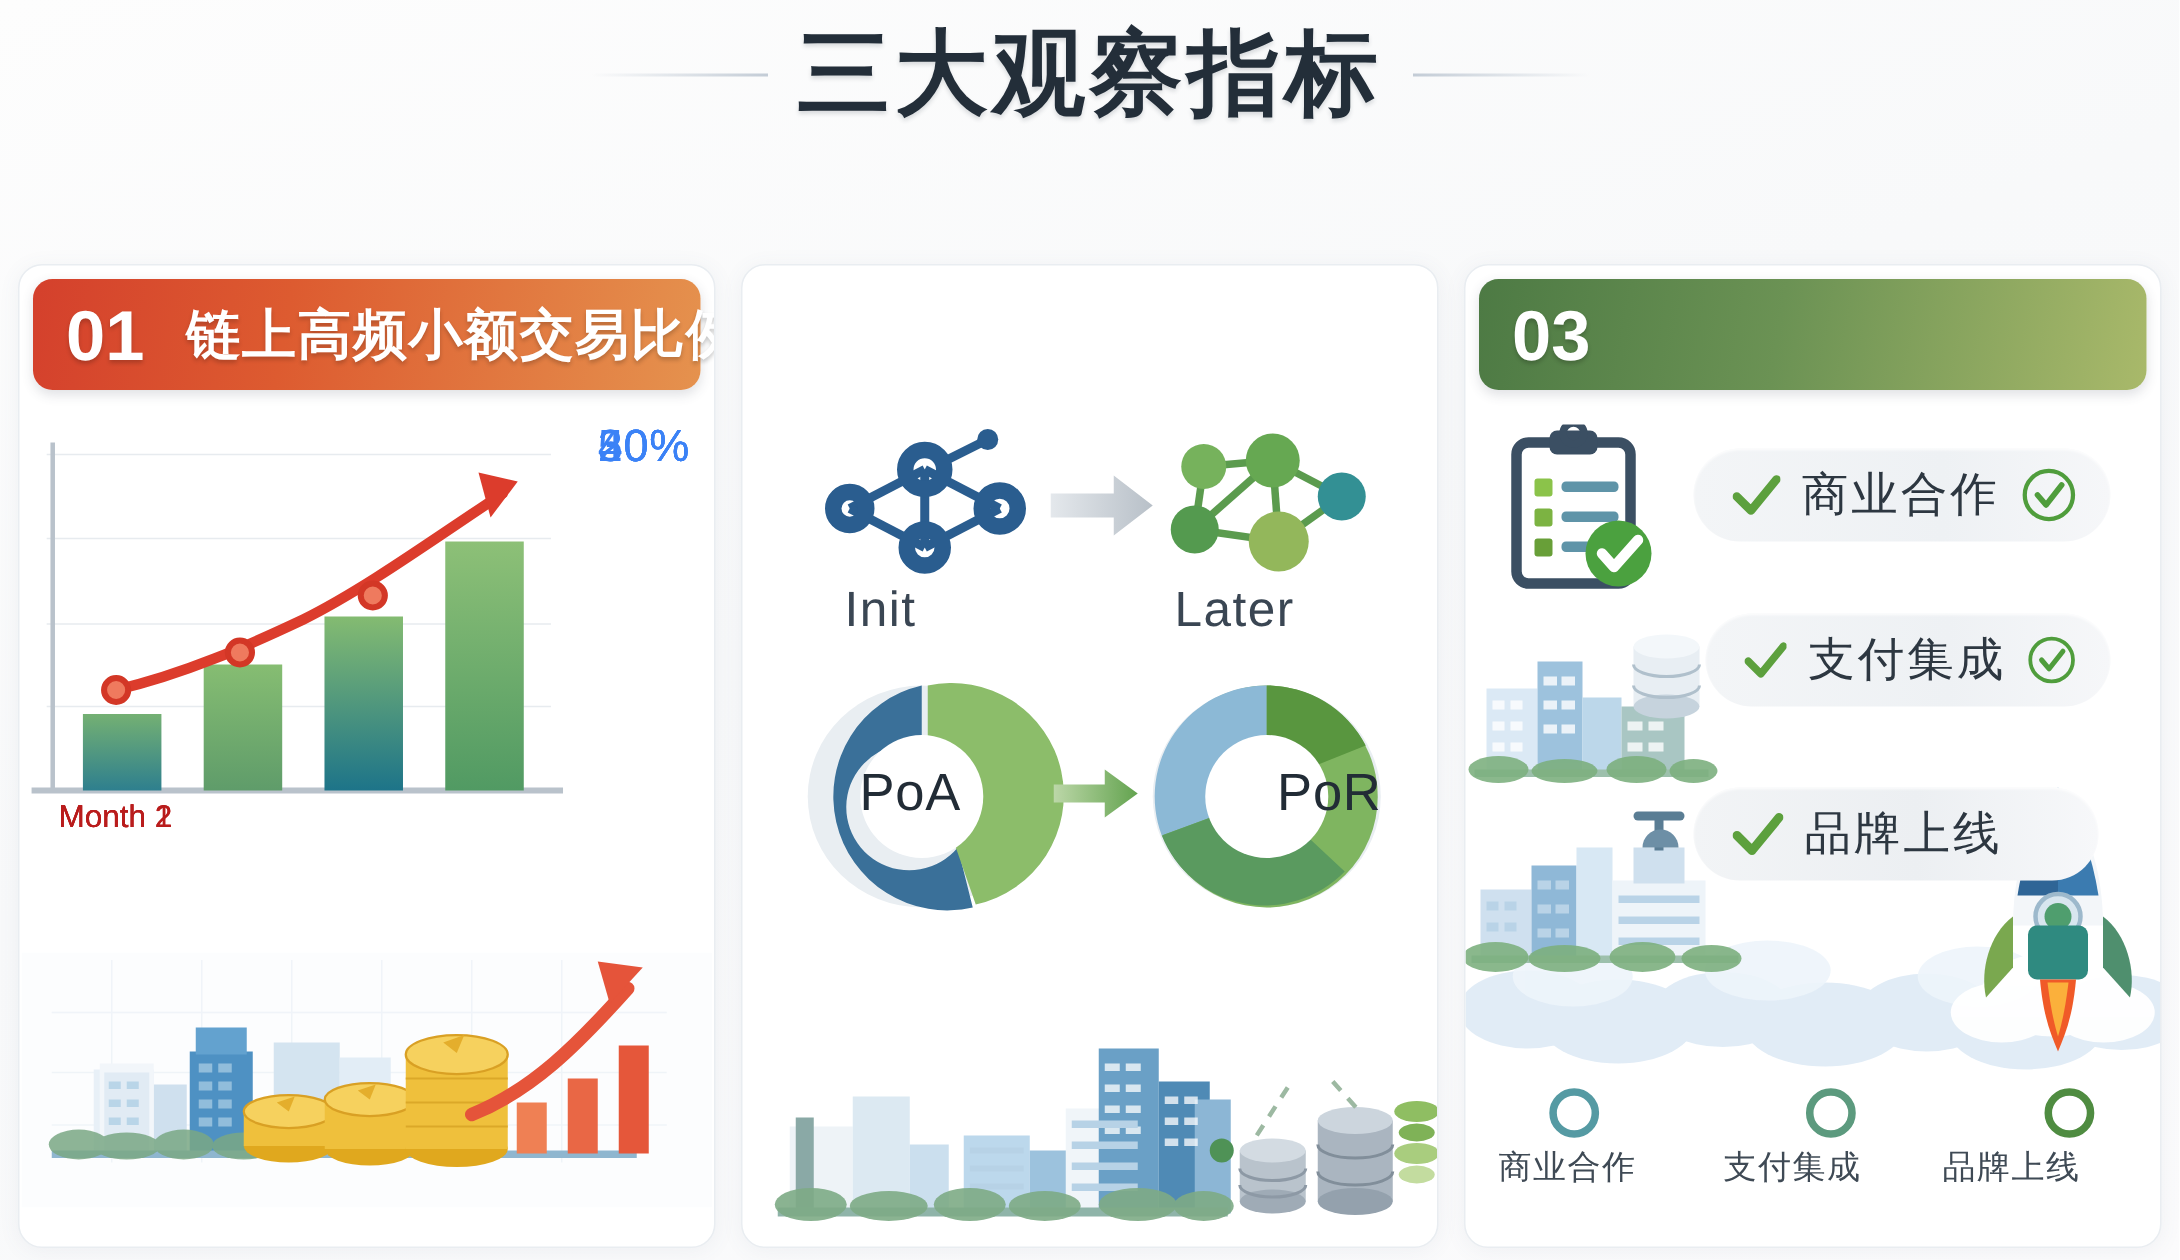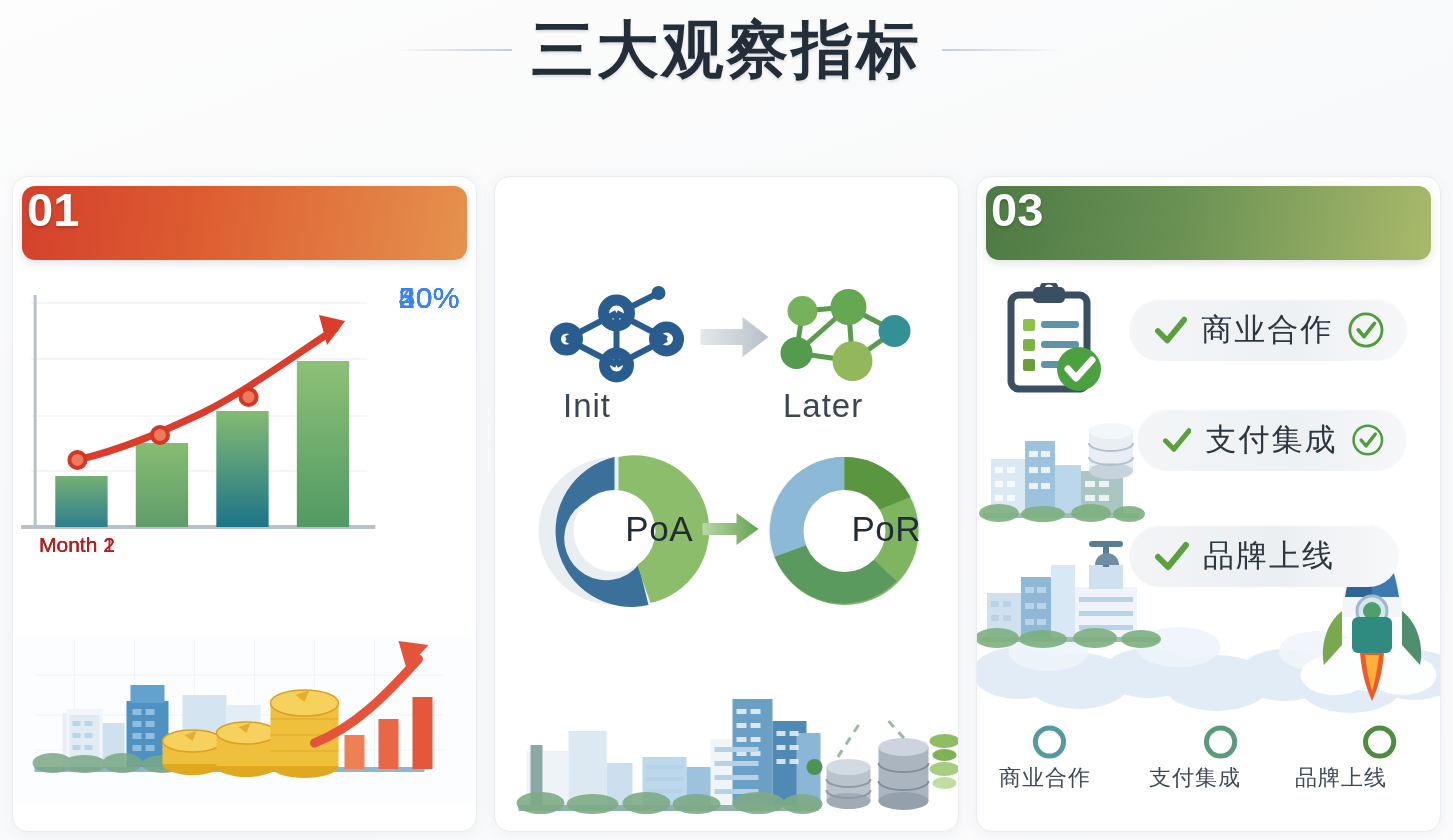--- a/index.html
+++ b/index.html
@@ -45,21 +45,21 @@
     position: relative; flex: 1 1 0; height: 656px;
     background: #ffffff;
     border: 1px solid #e9edf1;
     border-radius: 16px;
     box-shadow: 0 2px 14px rgba(90,105,125,0.07);
     overflow: hidden;
   }
   .card-header {
     position: absolute; top: 9px; left: 9px; right: 9px; height: 74px;
     border-radius: 13px;
-    display: flex; padding-left: 5px; gap: 28px;
+    display: flex; align-items: center; padding-left: 22px; gap: 28px;
     box-shadow: 0 3px 8px rgba(60,70,85,0.16);
   }
   .card1 .card-header { background: linear-gradient(100deg, #d4402c 0%, #dd5b30 38%, #e5924e 100%); }
   .card2 .card-header { background: linear-gradient(100deg, #2d5f8d 0%, #4a7ba8 48%, #8fa8bf 100%); }
   .card3 .card-header { background: linear-gradient(100deg, #4d7a44 0%, #6b9254 45%, #a9b96a 100%); }
   .card-num {
     font-size: 47px; font-weight: 700; color: #ffffff; line-height: 1;
     text-shadow: 0 2px 3px rgba(0,0,0,0.20);
   }
   .card-title {
@@ -111,20 +111,21 @@
       <div class="main-title">三大观察指标</div>
       <div class="title-rule right"></div>
     </div>
   </div>
 
   <div class="cards">
 
     <div class="card card1">
       <div class="card-header">
         <span class="card-num">01</span>
+        <span class="card-title">链上高频小额交易比例</span>
       </div>
 
       <div class="card-body">
 
         <div class="chart-wrap">
           <svg width="100%" height="300" viewBox="0 0 460 300" preserveAspectRatio="none">
             <defs>
               <linearGradient id="barA" x1="0" y1="0" x2="0" y2="1">
                 <stop offset="0%" stop-color="#74b073"></stop>
                   <stop offset="100%" stop-color="#2e7f8e"></stop>
@@ -330,21 +331,21 @@
 
           <g>
             <ellipse cx="348" cy="96" rx="76" ry="74" fill="#e9eef2"></ellipse>
             <circle cx="348" cy="96" r="74" fill="#7fb560"></circle>
             <path d="M348,22 A74,74 0 0,0 278,122 L316,108 A42,42 0 0,1 348,64 Z" fill="#8cb9d6"></path>
             <path d="M278,122 A74,74 0 0,0 400,146 L370,118 A42,42 0 0,1 316,108 Z" fill="#5a9a5f"></path>
             <path d="M348,22 A74,74 0 0,1 414,62 L374,78 A42,42 0 0,0 348,64 Z" fill="#59963f"></path>
             <circle cx="348" cy="96" r="41" fill="#ffffff"></circle>
           </g>
         </svg>
-        <div class="donut-label" style="left:78px; top:240px; width:120px; text-align:right">PoA</div>
+        <div class="donut-label" style="left:78px; top:240px; width:120px; text-align:left">PoA</div>
         <div class="donut-label" style="left:306px; top:240px; width:120px; text-align:right">PoR</div>
 
         <svg style="position:absolute;bottom:10px;left:0;width:100%;height:140px" viewBox="0 0 460 140">
           <g>
             <rect x="30" y="70" width="42" height="58" fill="#eef3f7"></rect>
             <rect x="34" y="64" width="12" height="64" fill="#8aa9a6"></rect>
             <rect x="72" y="50" width="38" height="78" fill="#dce9f2"></rect>
             <rect x="110" y="82" width="26" height="46" fill="#cbdfee"></rect>
             <rect x="146" y="76" width="44" height="52" fill="#bcd8ec"></rect>
             <rect x="190" y="86" width="28" height="42" fill="#9cc2dd"></rect>

